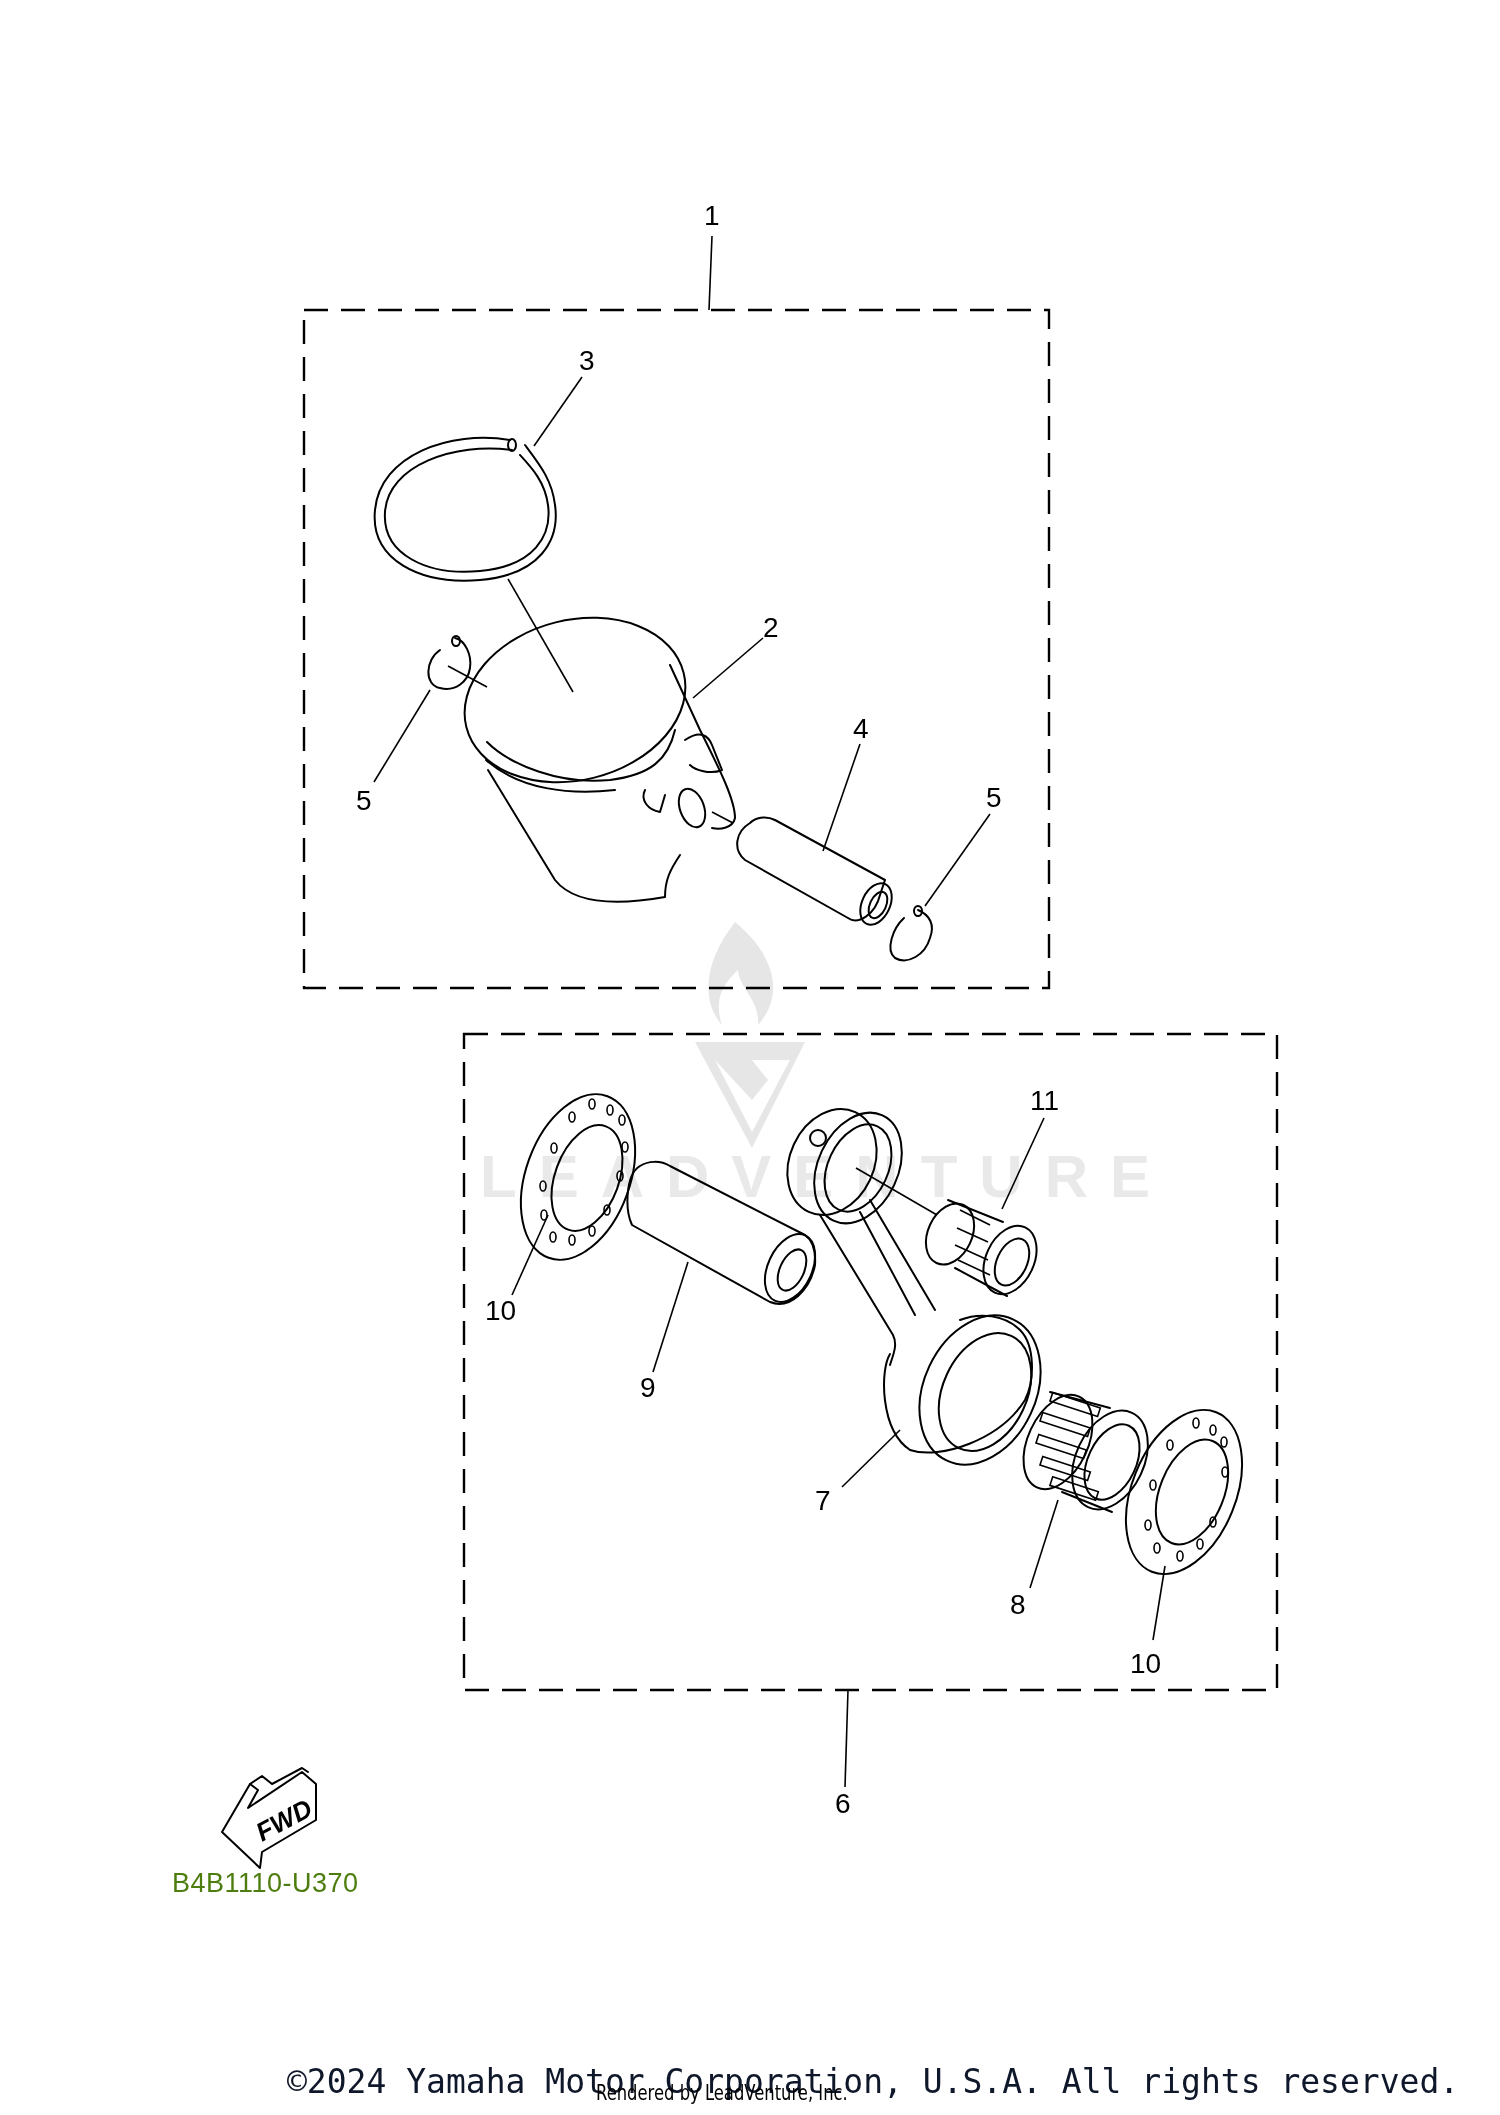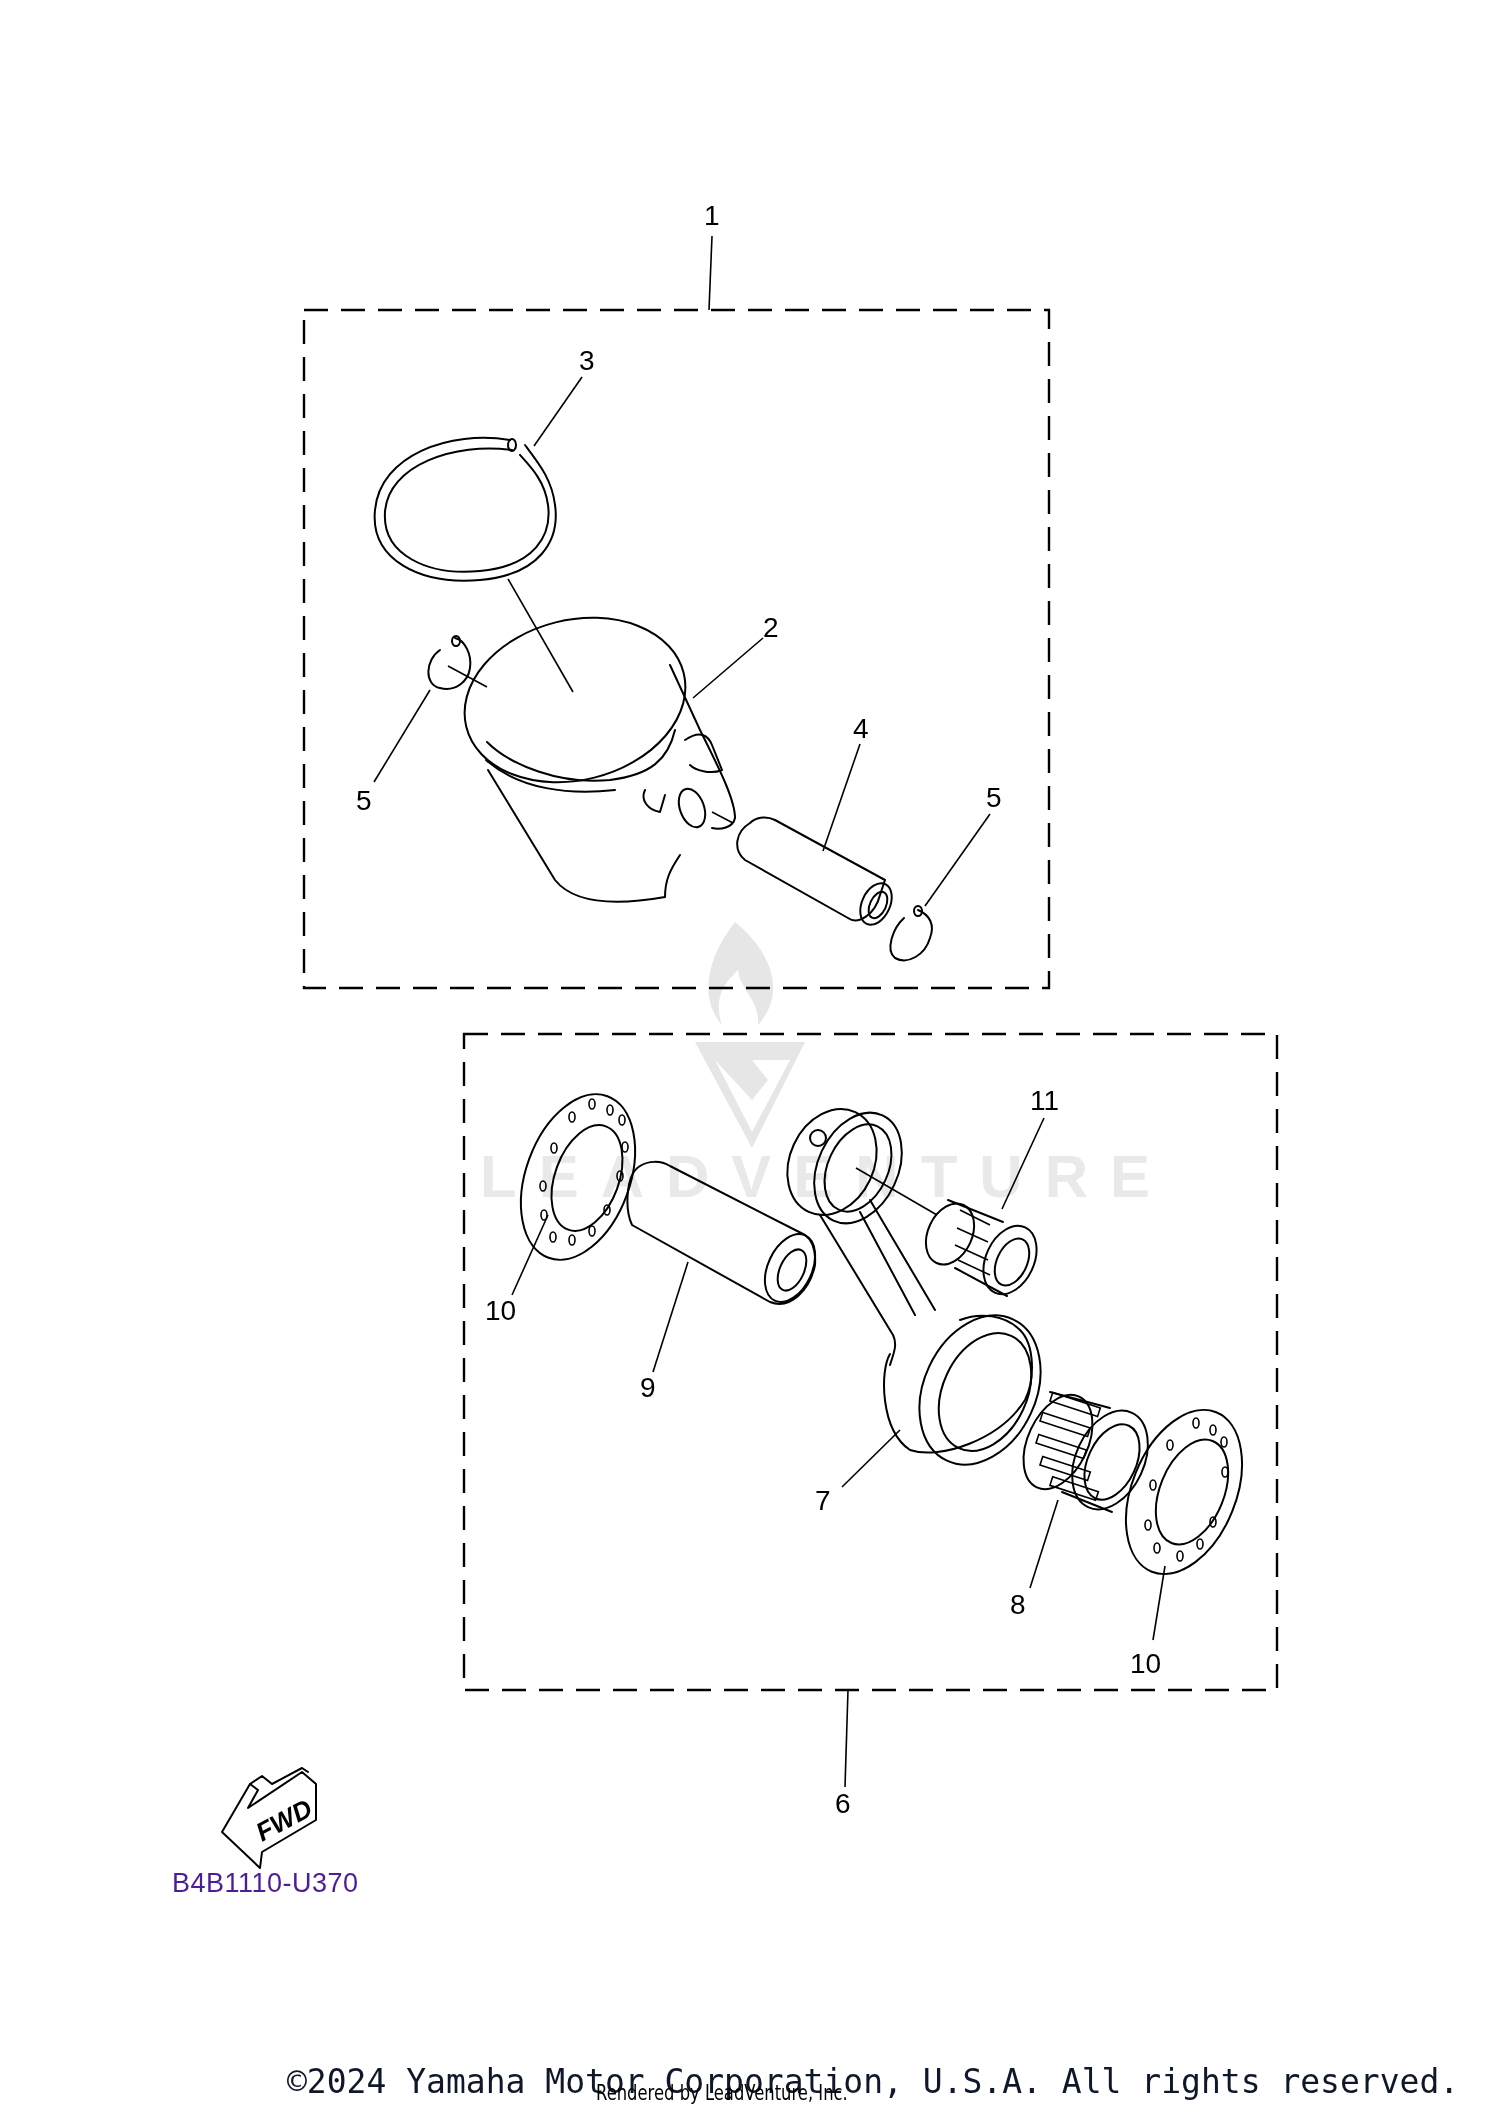--- a/index.html
+++ b/index.html
@@ -4,21 +4,21 @@
 <style>
   html, body { margin: 0; padding: 0; background: #ffffff; }
   body { width: 1500px; height: 2115px; position: relative; overflow: hidden; font-family: "Liberation Sans", sans-serif; }
   #diagram { position: absolute; left: 0; top: 0; width: 1500px; height: 2115px; }
   .ln { fill: none; stroke: #000; stroke-width: 2; stroke-linecap: round; stroke-linejoin: round; }
   .thin { fill: none; stroke: #000; stroke-width: 1.6; }
   .dash { fill: none; stroke: #000; stroke-width: 2.4; stroke-dasharray: 24 13; }
   .callout-num { font-family: "Liberation Sans", sans-serif; font-size: 28px; fill: #000; }
   .wm { fill: #e6e6e6; }
   .wm-text { font-family: "Liberation Sans", sans-serif; font-size: 60px; letter-spacing: 22px; fill: #e9e9e9; font-weight: bold; }
-  .code { position: absolute; left: 172px; top: 1868px; font-family: "Liberation Sans", sans-serif; font-size: 27px; color: #4c1d95; letter-spacing: 0.5px; }
+  .code { position: absolute; left: 172px; top: 1868px; font-family: "Liberation Sans", sans-serif; font-size: 27px; color: #4d7c0f; letter-spacing: 0.5px; }
   .copyright { position: absolute; left: 287px; top: 2062px; font-family: "DejaVu Sans Mono", monospace; font-size: 33px; color: #0f172a; white-space: nowrap; }
   .rendered-by { position: absolute; left: 596px; top: 2081px; font-family: "DejaVu Sans", sans-serif; font-size: 21px; color: #000; white-space: nowrap; transform: scaleX(0.78); transform-origin: left top; }
 </style>
 </head>
 <body>
 
 <svg id="diagram" viewBox="0 0 1500 2115" xmlns="http://www.w3.org/2000/svg">
 
   <g>
     <path class="wm" d="M735 922 C 705 960, 700 1000, 722 1025 C 712 995, 728 980, 738 970 C 740 990, 760 1000, 758 1025 C 785 995, 775 955, 735 922 Z"></path>

